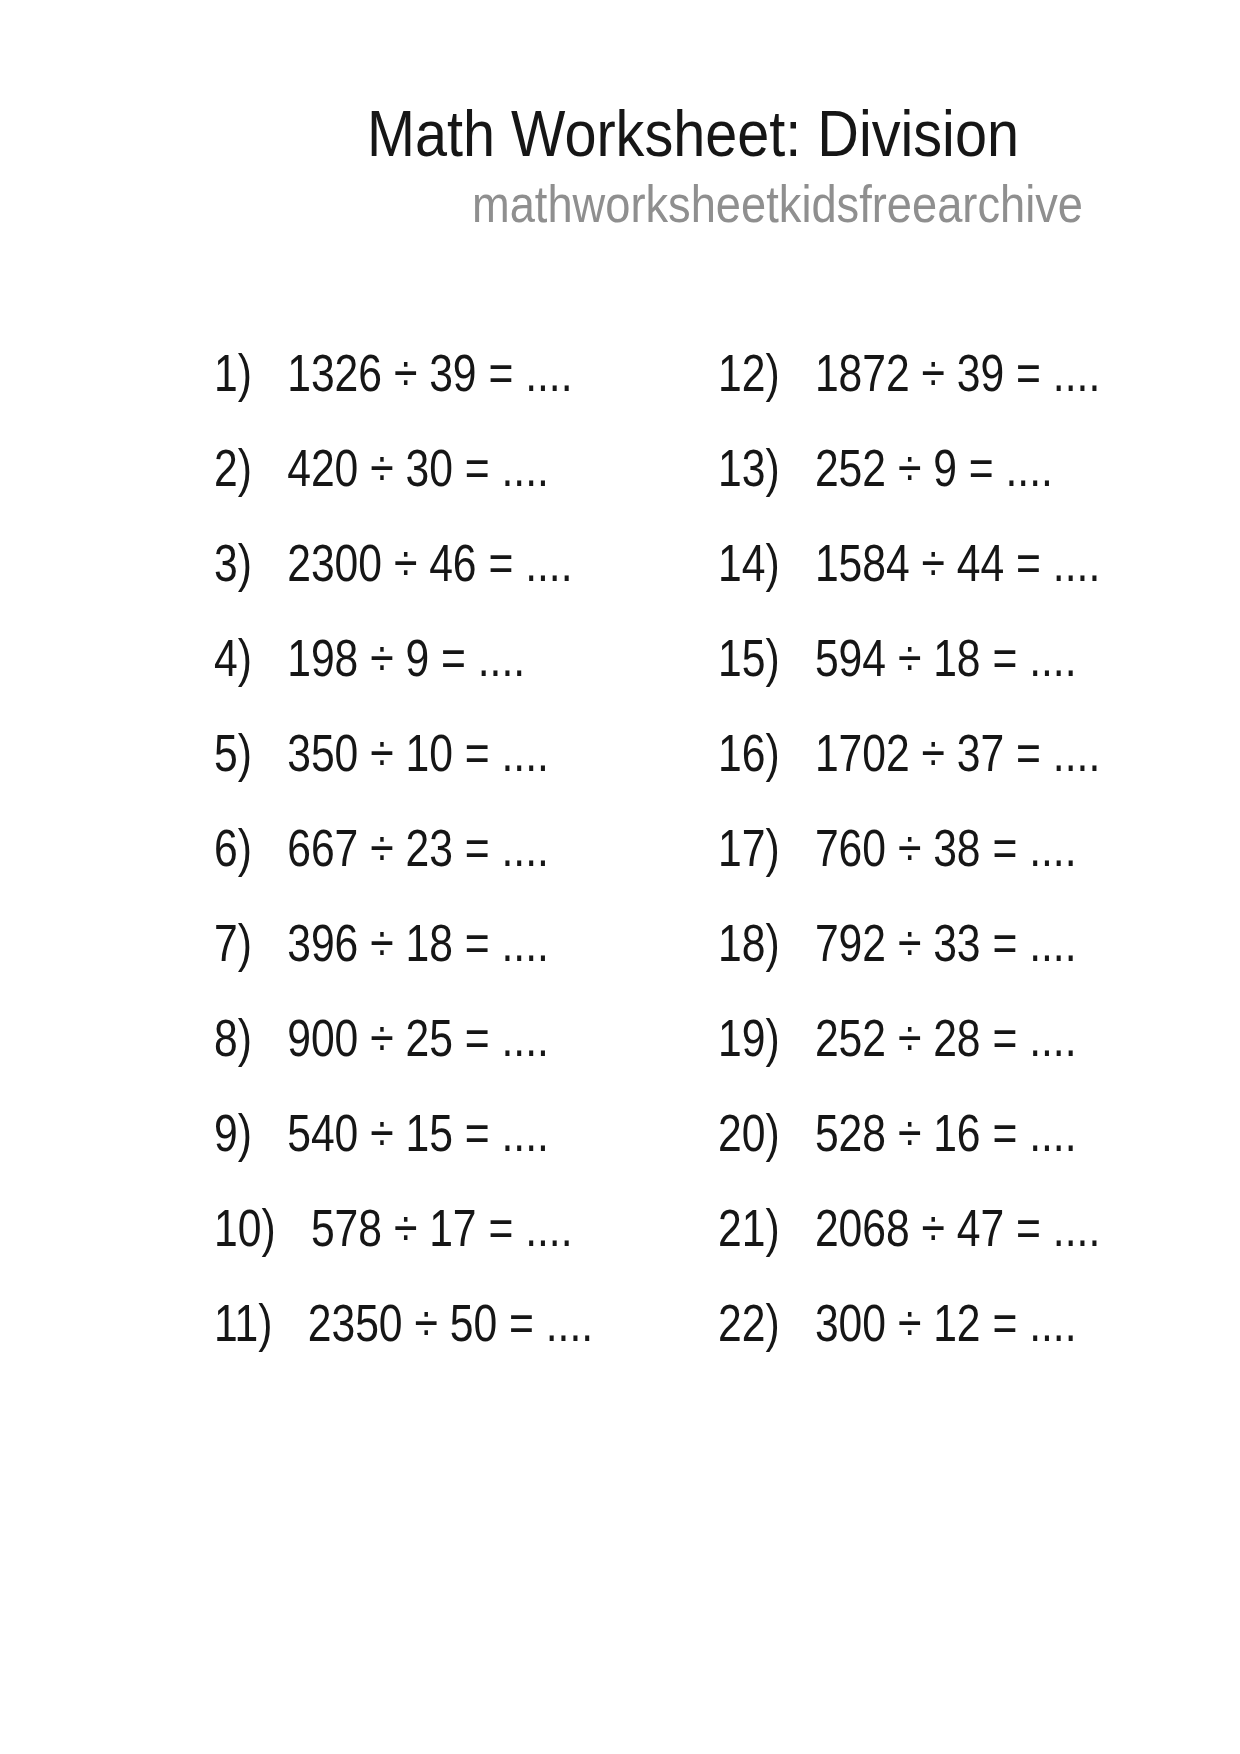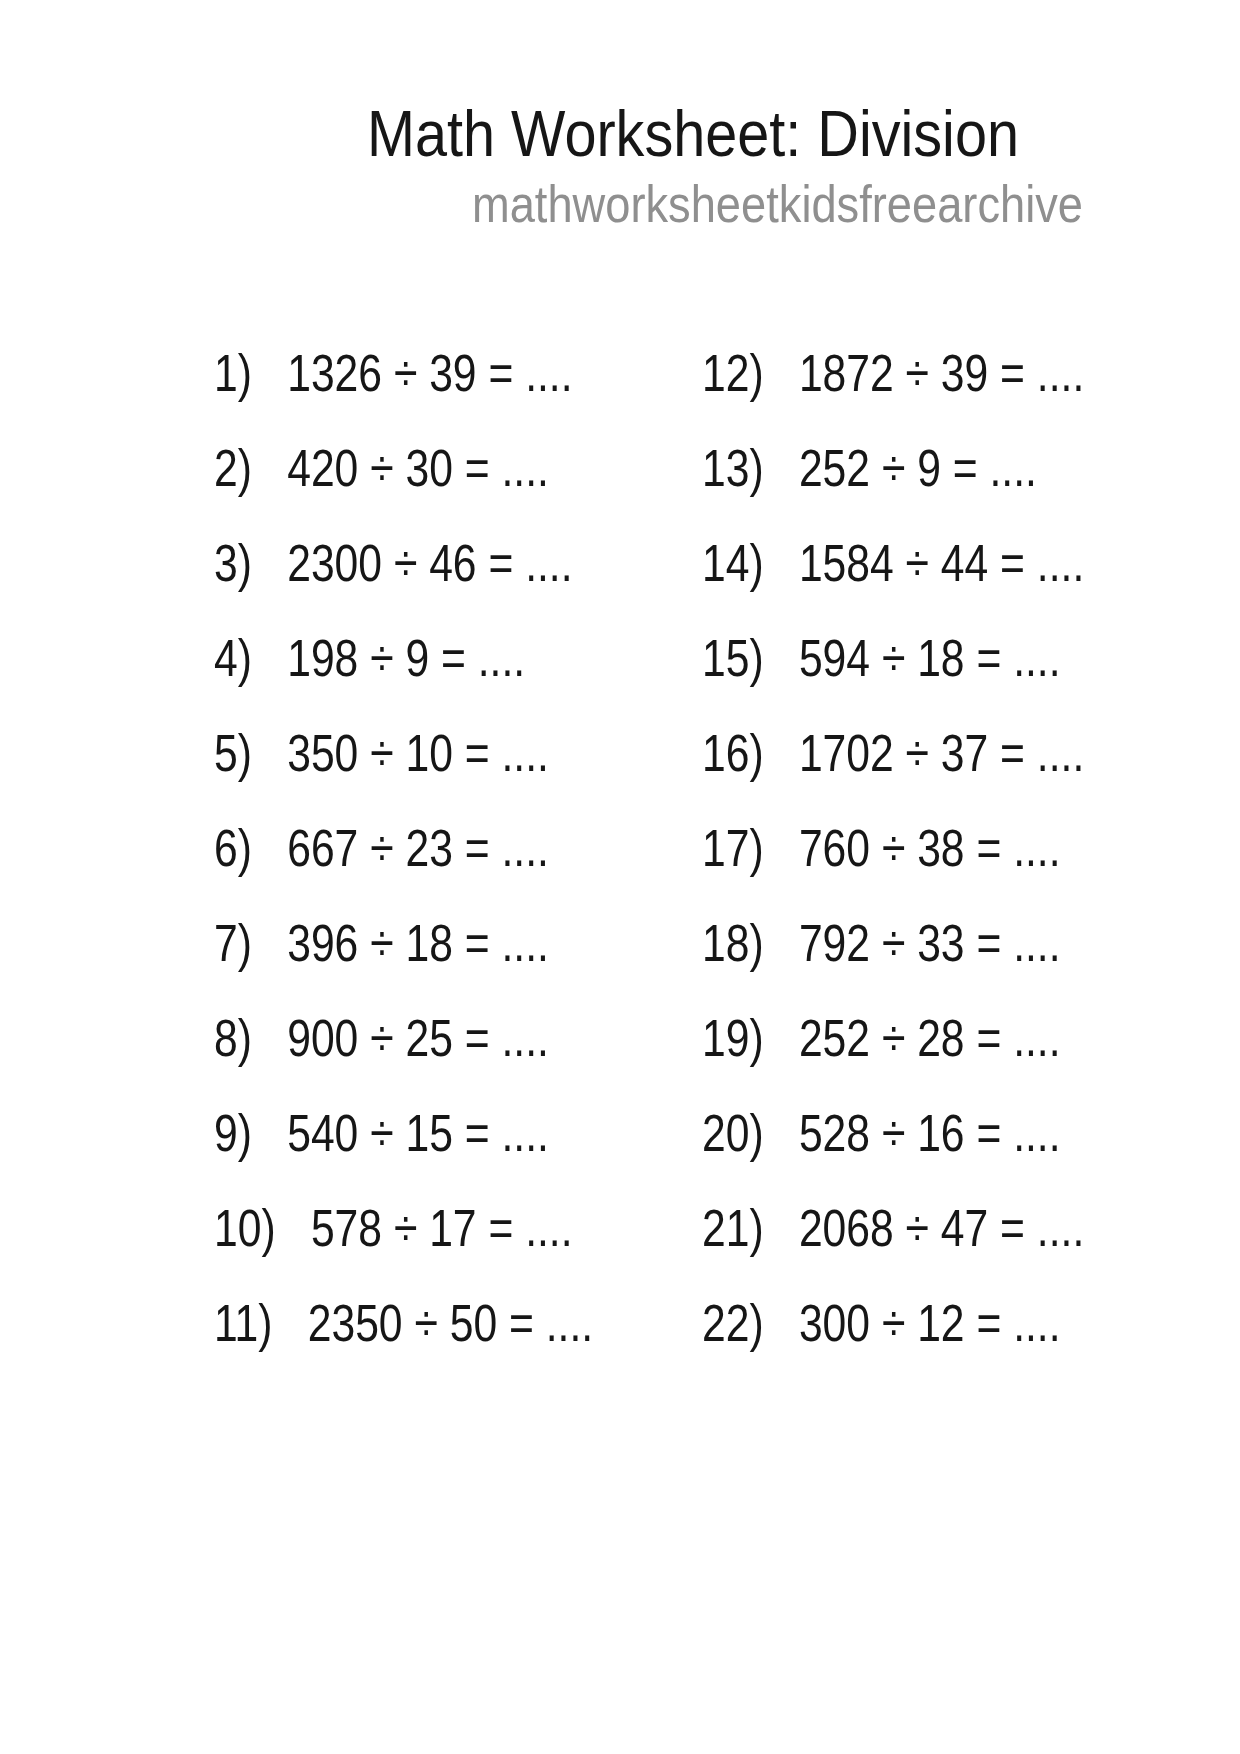--- a/index.html
+++ b/index.html
@@ -33,21 +33,21 @@
     font-size:52px;line-height:1.2;
     color:var(--subtitle);
     white-space:nowrap;
     transform:scaleX(0.87);
     transform-origin:left top;
   }
   .col{
     position:absolute;top:326px;
   }
   .col-left{left:214px;}
-  .col-right{left:702px;}
+  .col-right{left:718px;}
   .problem-row{
     height:95px;line-height:95px;
     white-space:nowrap;
     font-size:52px;
     color:var(--problem-text);
     transform:scaleX(0.82);
     transform-origin:left top;
   }
   .p-label{
     display:inline-block;

